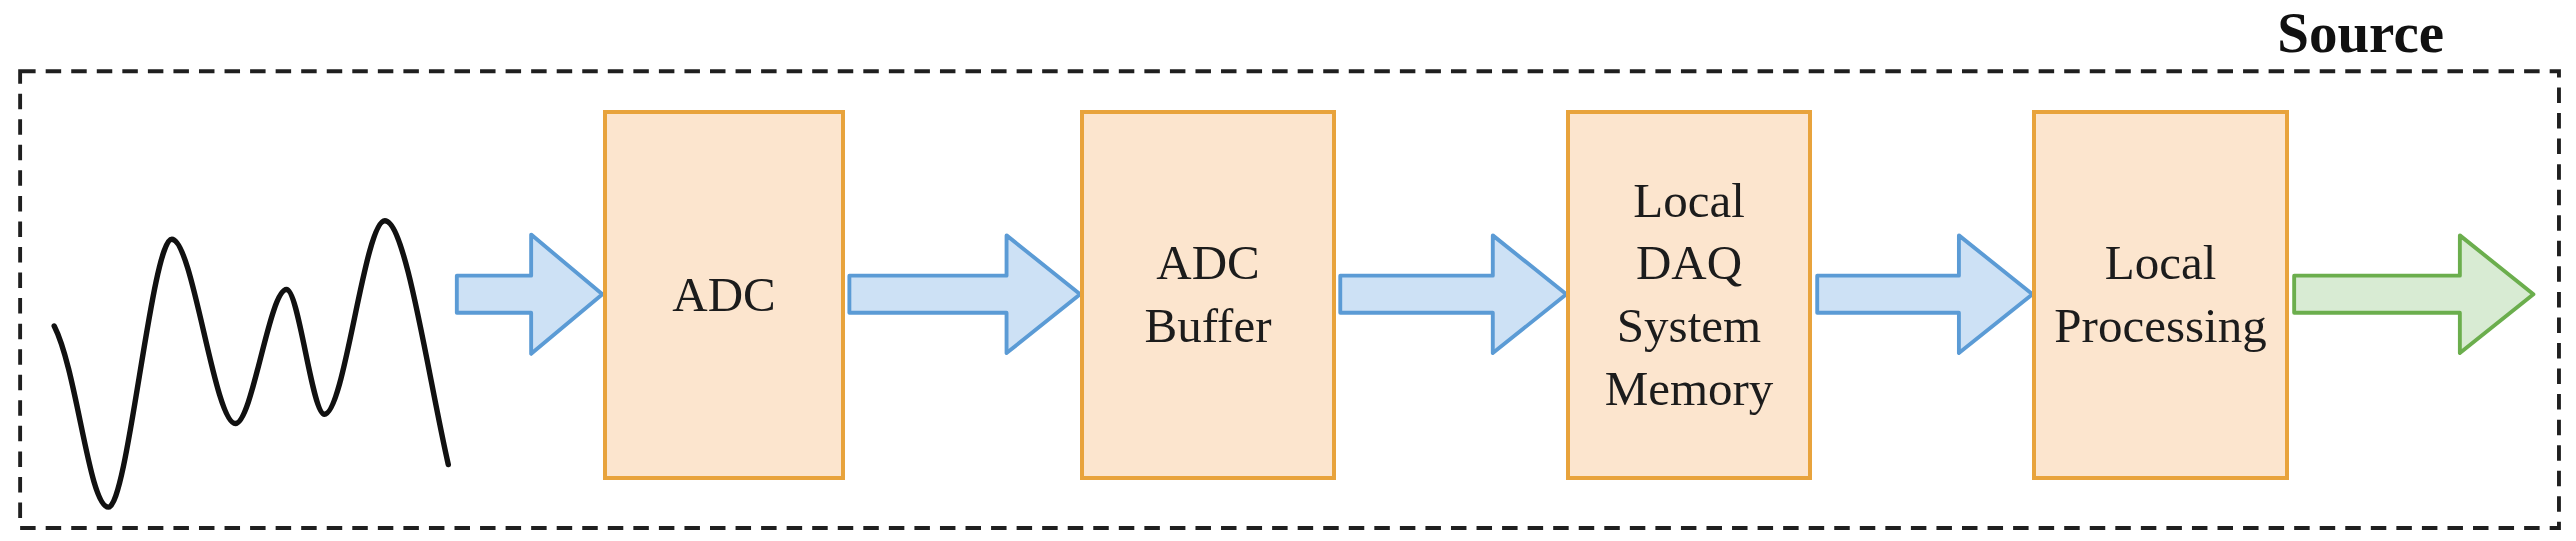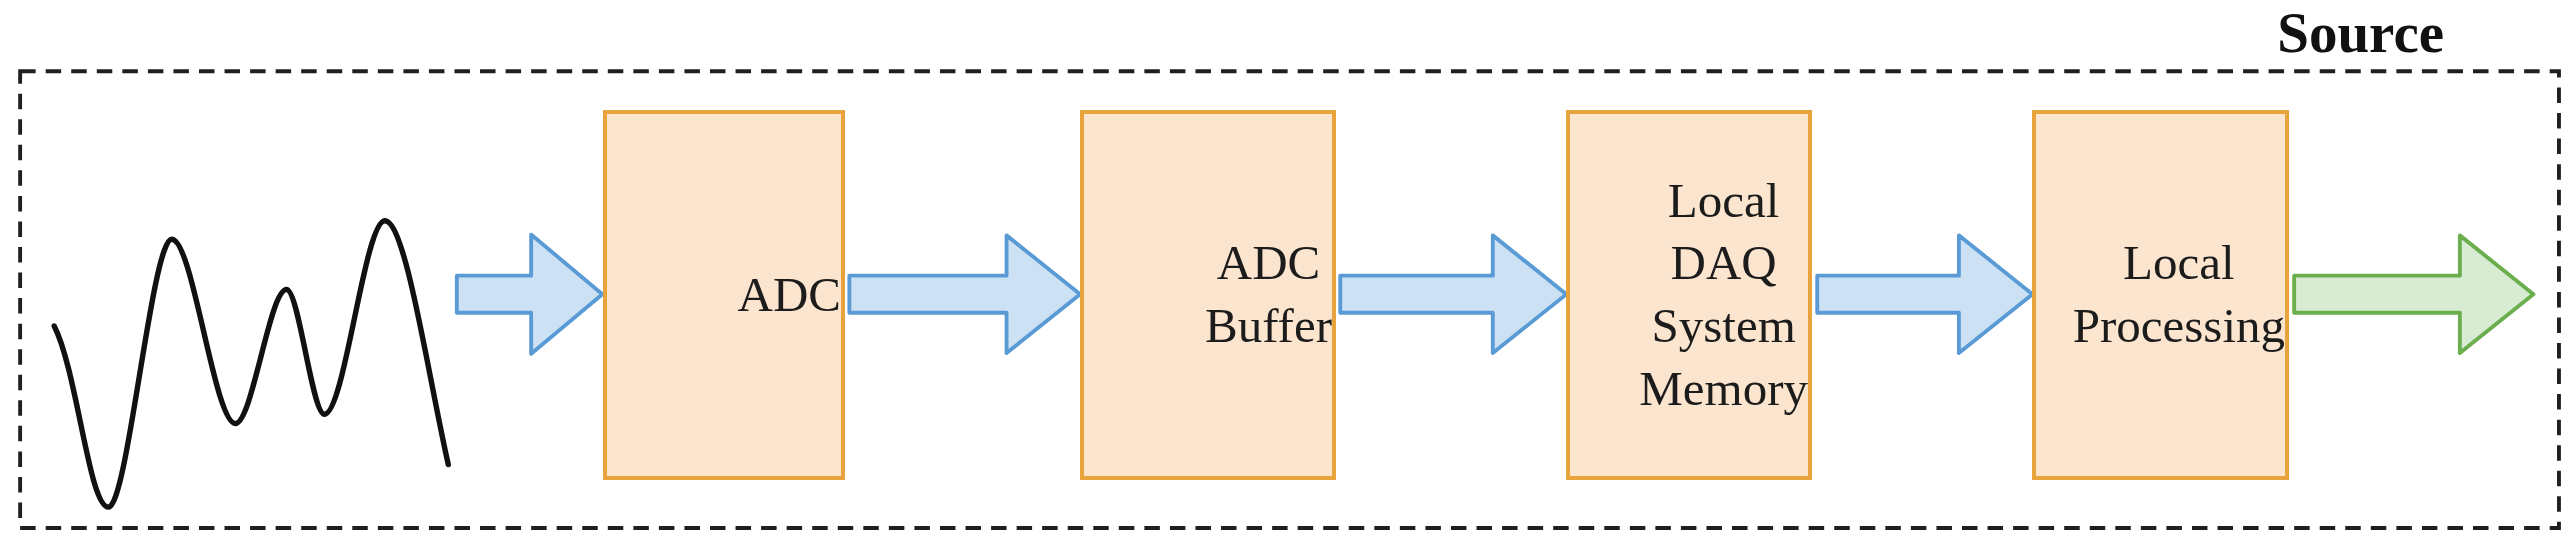--- a/index.html
+++ b/index.html
@@ -24,21 +24,21 @@
   }
   .node {
     position: absolute;
     top: 110px;
     height: 370px;
     box-sizing: border-box;
     border: 4.6px solid #E8A33C;
     background: #FCE5CE;
     display: flex;
     align-items: center;
-    justify-content: flex-end;
+    justify-content: center;
     text-align: center;
   }
   .node-label {
     font-size: 49px;
     line-height: 1.28;
     color: #1c1c1c;
     white-space: pre-line;
   }
   .node-adc            { left: 603px;  width: 242px; }
   .node-adc-buffer     { left: 1080px; width: 256px; }

